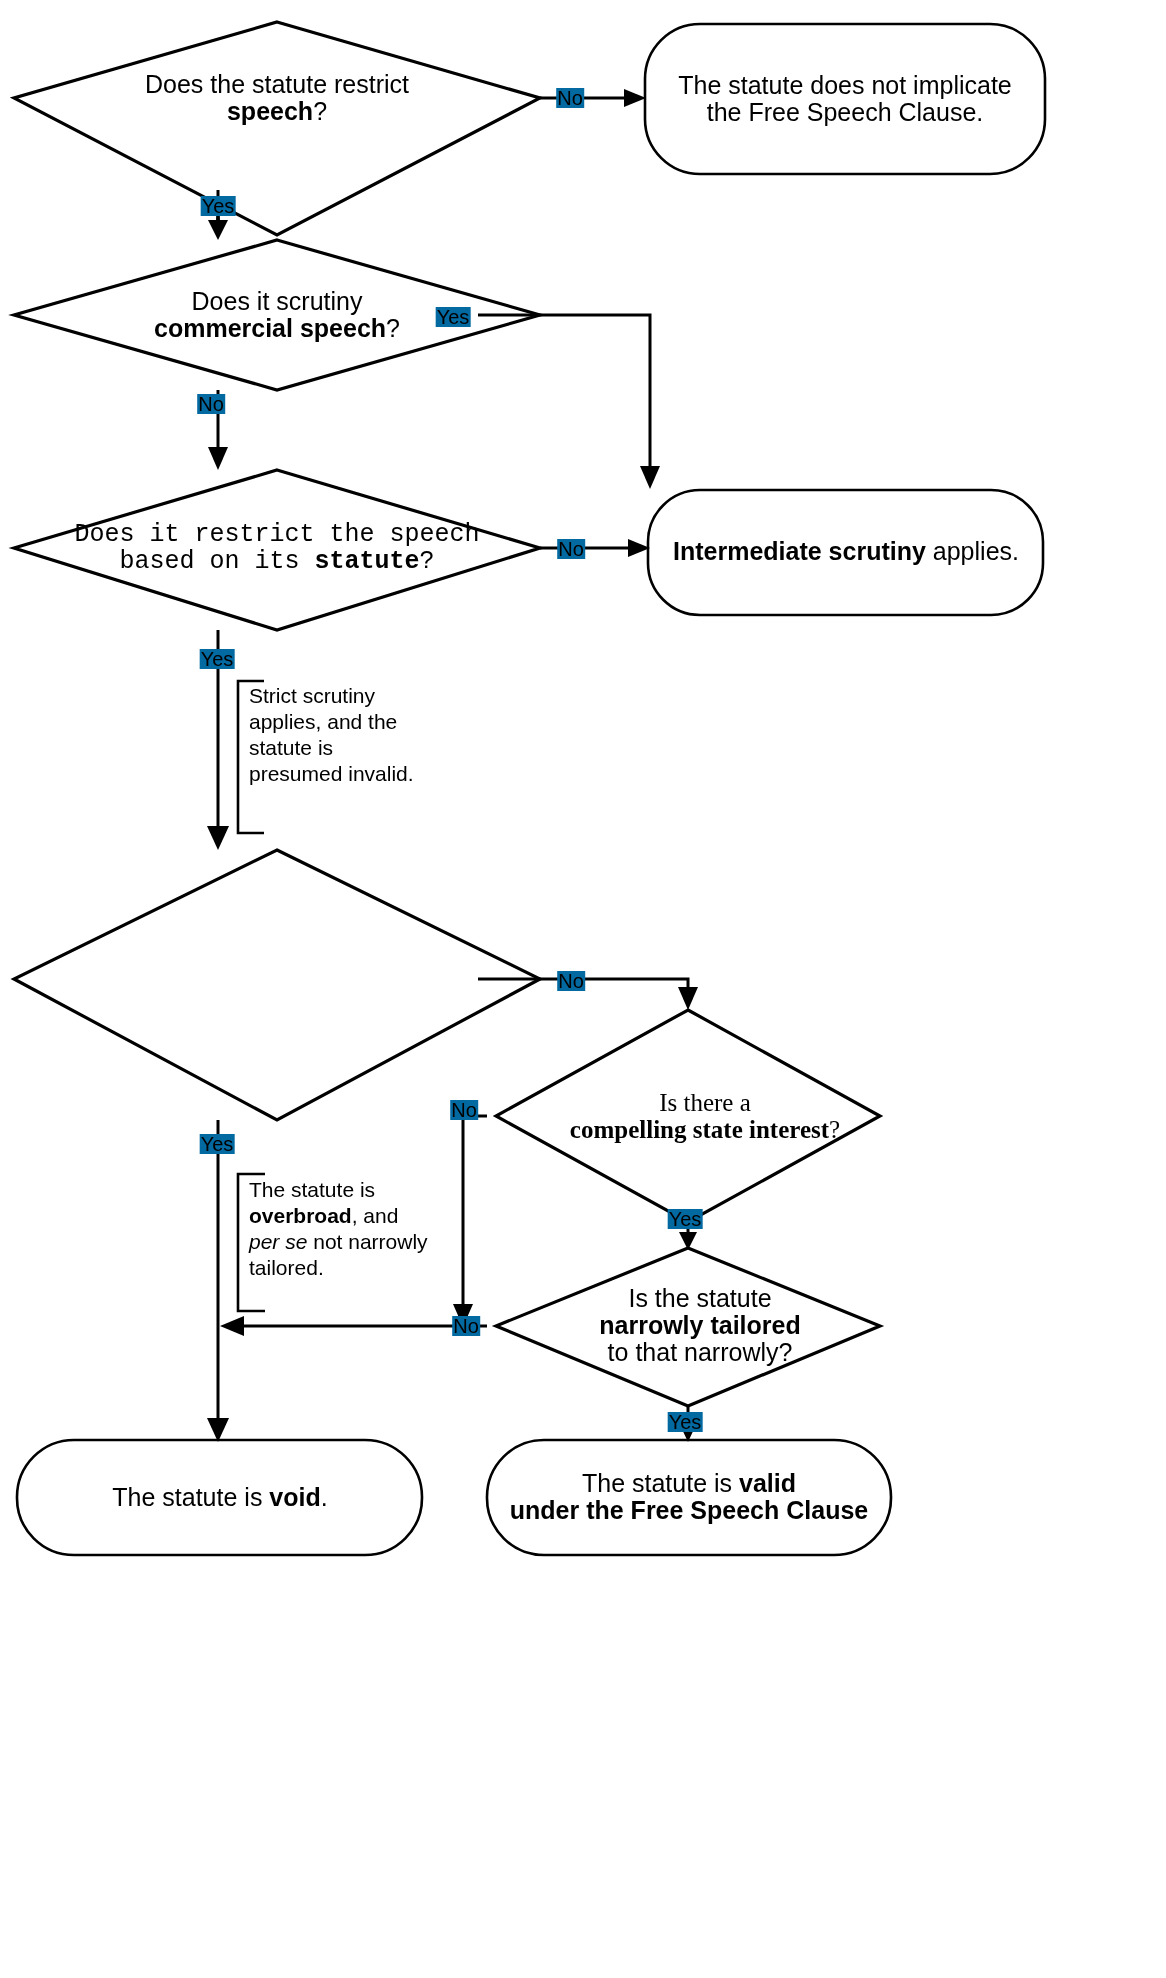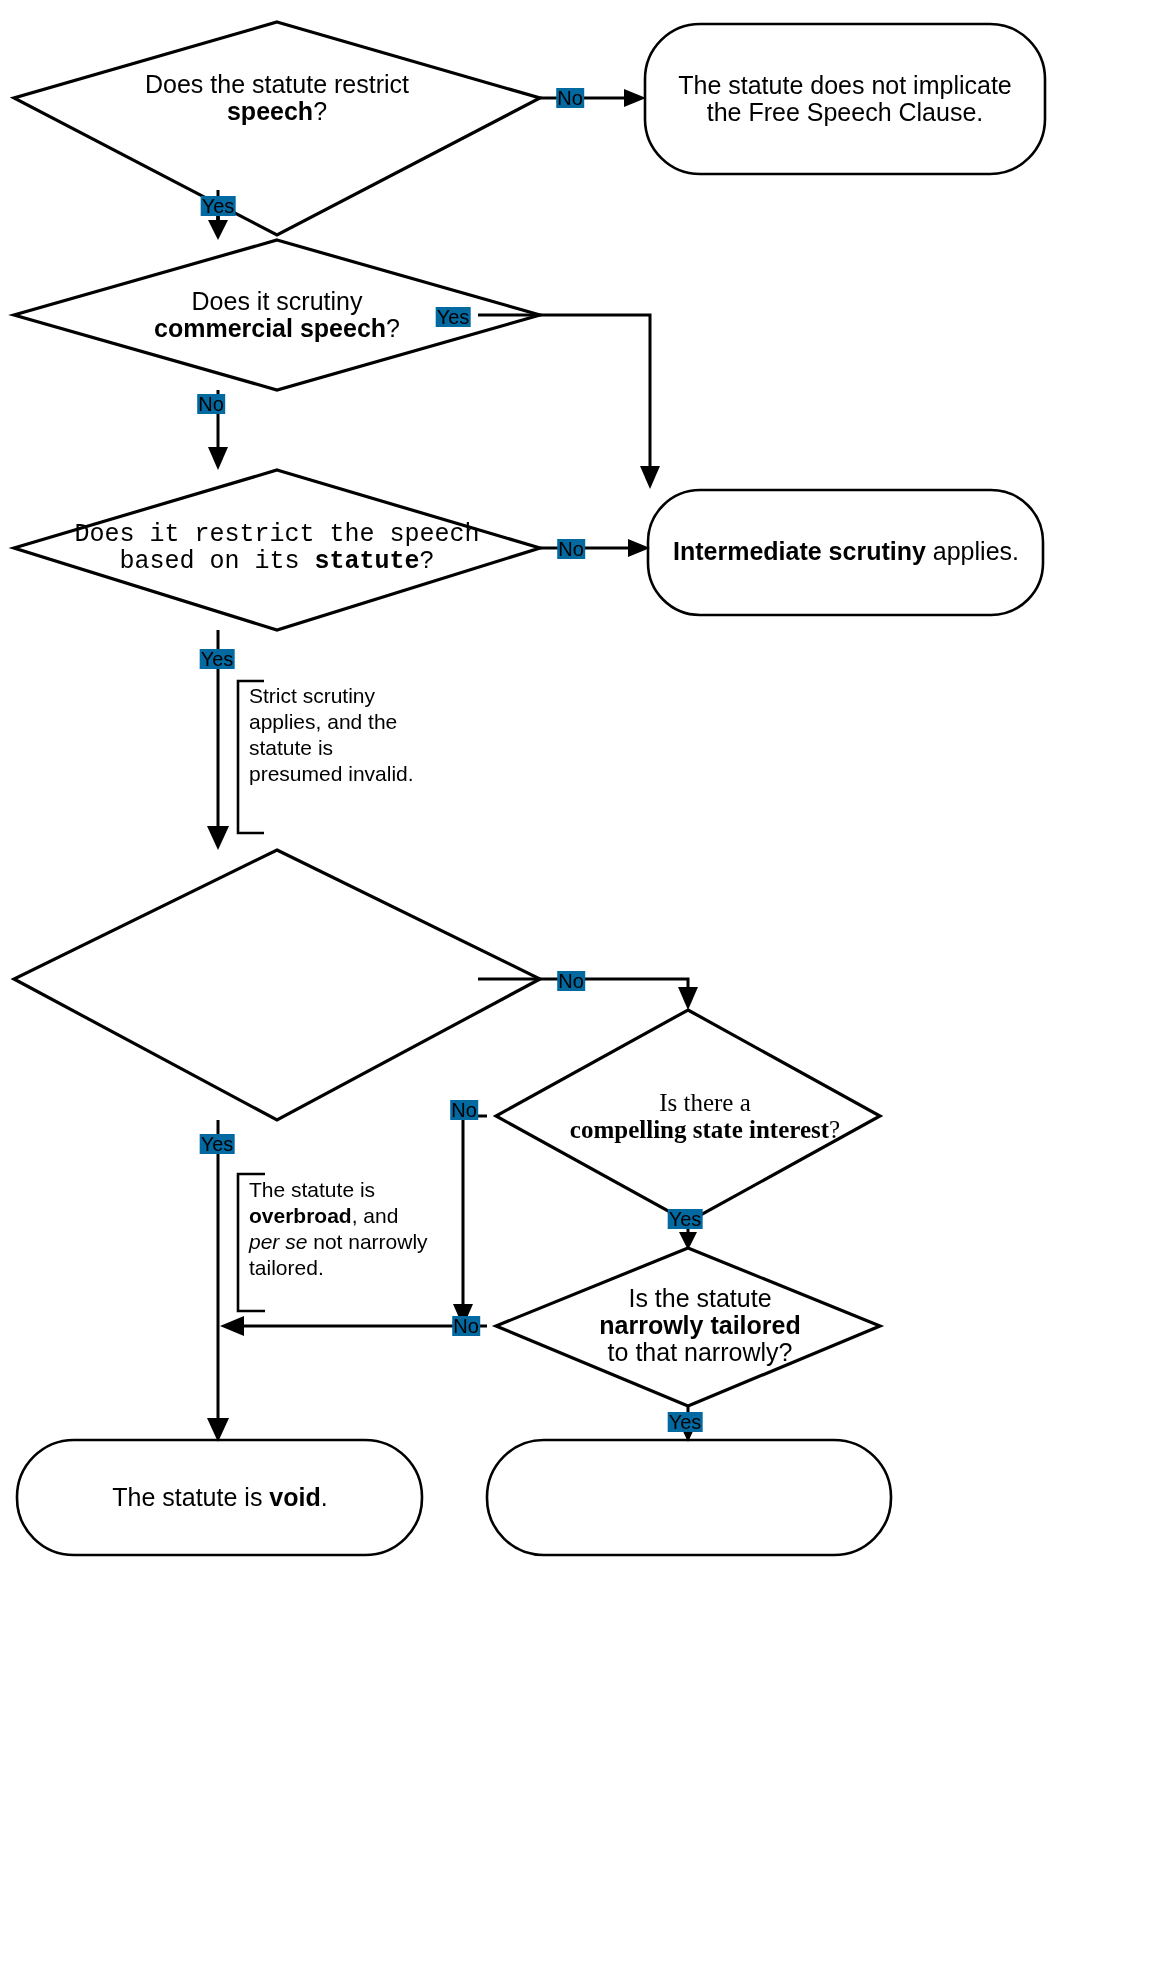--- a/index.html
+++ b/index.html
@@ -188,20 +188,24 @@
   <div class="txt node-text" style="left:700px; top:1325px;">
     <span>Is the statute</span><br>
     <span class="b">narrowly tailored</span><br>
     <span>to that narrowly?</span>
   </div>
 
   <div class="txt node-text" style="left:220px; top:1497px;">
     <span>The statute is </span><span class="b">void</span><span>.</span>
   </div>
 
+  <div class="txt node-text" style="left:689px; top:1497px;">
+    <span>The statute is </span><span class="b">valid</span><br>
+    <span class="b">under the Free Speech Clause</span>
+  </div>
 
   <div class="txt edge-label" style="left:570px; top:98px;">No</div>
 
   <div class="txt edge-label" style="left:218px; top:206px;">Yes</div>
 
   <div class="txt edge-label" style="left:453px; top:317px;">Yes</div>
 
   <div class="txt edge-label" style="left:211px; top:404px;">No</div>
 
   <div class="txt edge-label" style="left:571px; top:549px;">No</div>

